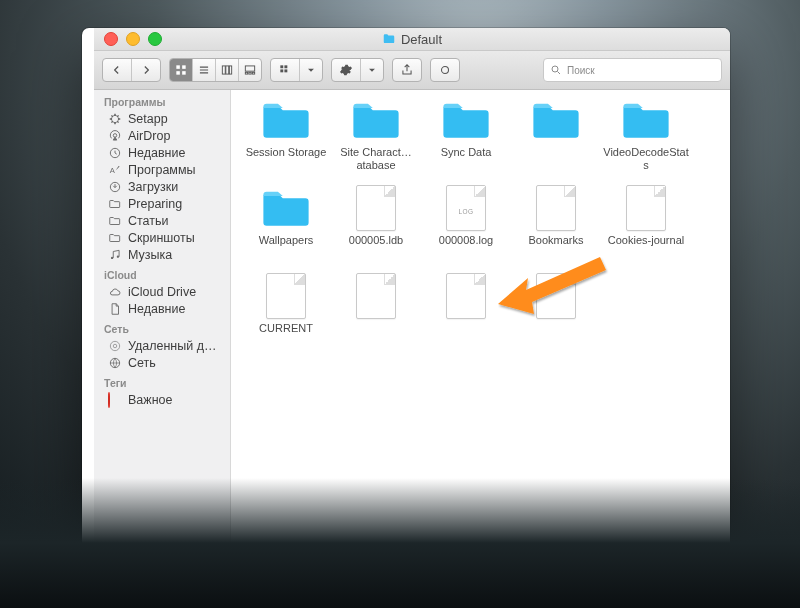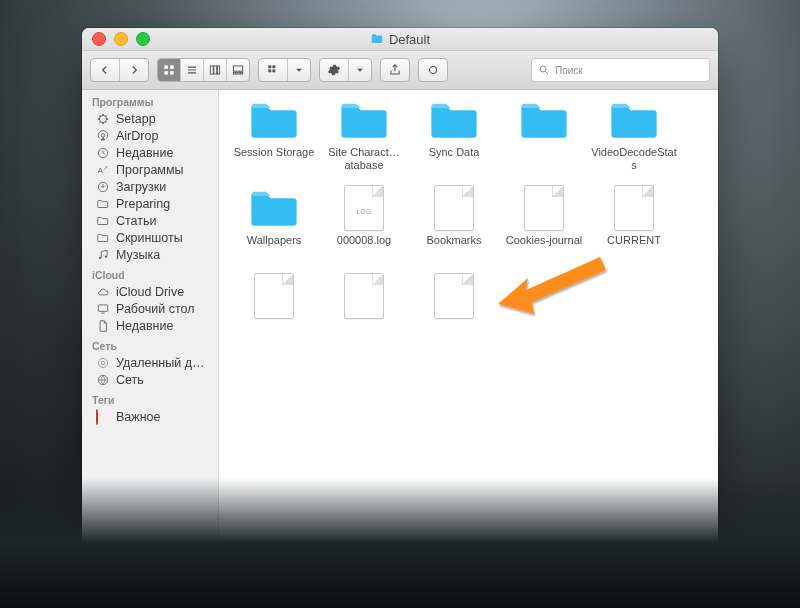--- a/index.html
+++ b/index.html
@@ -1,20 +1,20 @@
 <!DOCTYPE html>
 <html><head>
 <meta charset="utf-8">
 <style>
   html,body{margin:0;padding:0;width:800px;height:608px;overflow:hidden;font-family:-apple-system,"Helvetica Neue",Arial,sans-serif;}
   .desktop{position:relative;width:800px;height:608px;background:
     radial-gradient(circle at 60% 10%, #b8c5cc 0%, #8a99a2 18%, #4f5b5f 45%, #2a3235 70%, #10171a 100%);
   }
   .desktop::after{content:"";position:absolute;left:0;right:0;bottom:0;height:130px;background:linear-gradient(to top,#0b0f11 0%,#1c2528 50%,transparent 100%);}
-  .window{position:absolute;left:82px;top:28px;width:636px;height:535px;border-radius:7px;overflow:hidden;box-shadow:0 22px 60px rgba(0,0,0,.55),0 0 0 1px rgba(0,0,0,.18);background:#fff;}
+  .window{position:absolute;left:82px;top:28px;width:636px;height:535px;border-radius:7px;overflow:hidden;box-shadow:0 22px 60px rgba(0,0,0,.55),0 0 0 1px rgba(0,0,0,.18);background:#fff;padding-left:12px;}
   .titlebar{height:22px;background:linear-gradient(#ececec,#ddd);border-bottom:1px solid #c9c9c9;display:flex;align-items:center;position:relative;}
   .traffic{display:flex;gap:8px;padding-left:10px;}
   .dot{width:12px;height:12px;border-radius:50%;}
   .dot.red{background:#ff5f57;border:1px solid #e24238;}
   .dot.yellow{background:#febc2e;border:1px solid #dfa022;}
   .dot.green{background:#28c840;border:1px solid #1fab33;}
   .title{position:absolute;left:0;right:0;text-align:center;font-size:13px;color:#4a4a4a;display:flex;align-items:center;justify-content:center;gap:5px;}
   .title svg{width:14px;height:14px;}
   .toolbar{height:38px;background:linear-gradient(#eaeaea,#d6d6d6);border-bottom:1px solid #bfbfbf;display:flex;align-items:center;padding:0 8px;gap:8px;}
   .seg{display:flex;border:1px solid #b3b3b3;border-radius:4px;overflow:hidden;background:linear-gradient(#fcfcfc,#eaeaea);height:22px;}
@@ -236,27 +236,20 @@
           </div>
           <div class="group-h">iCloud</div>
           <div class="item">
             <span class="ic"><svg viewBox="0 0 24 24">
                 <path fill="none" stroke="#6a6a6a" stroke-width="1.6" d="M7 17h10a3.5 3.5 0 0 0 0-7 5 5 0 0 0-9.6 1A3 3 0 0 0 7 17z"></path>
               </svg></span>
             <span>iCloud Drive</span>
           </div>
           <div class="item">
             <span class="ic"><svg viewBox="0 0 24 24">
-                <rect x="4" y="5" width="16" height="11" rx="1" fill="none" stroke="#6a6a6a" stroke-width="1.6"></rect>
-                <path d="M9 19h6" stroke="#6a6a6a" stroke-width="1.6"></path>
-              </svg></span>
-            <span>Рабочий стол</span>
-          </div>
-          <div class="item">
-            <span class="ic"><svg viewBox="0 0 24 24">
                 <path fill="none" stroke="#6a6a6a" stroke-width="1.6" d="M7 3h7l4 4v14H7z"></path>
                 <path d="M14 3v4h4" fill="none" stroke="#6a6a6a" stroke-width="1.6"></path>
               </svg></span>
             <span>Недавние</span>
           </div>
           <div class="group-h">Сеть</div>
           <div class="item">
             <span class="ic"><svg viewBox="0 0 24 24">
                 <circle cx="12" cy="12" r="8" fill="none" stroke="#9a9a9a" stroke-width="1.6"></circle>
                 <circle cx="12" cy="12" r="3" fill="none" stroke="#9a9a9a" stroke-width="1.6"></circle>
@@ -323,20 +316,26 @@
               <div class="lbl">VideoDecodeStats</div>
             </div>
             <div class="cell">
               <div class="iconbox folder">
                 <svg viewBox="0 0 64 52">
                   <path fill="#34bdf2" d="M4 12a4 4 0 0 1 4-4h14l6 6h28a4 4 0 0 1 4 4v26a4 4 0 0 1-4 4H8a4 4 0 0 1-4-4z"></path>
                   <path fill="#67d1f8" d="M4 10a4 4 0 0 1 4-4h14l6 5H4z"></path>
                 </svg>
               </div>
               <div class="lbl">Wallpapers</div>
+            </div>
+            <div class="cell">
+              <div class="iconbox ">
+                <div class="file"></div>
+              </div>
+              <div class="lbl">000005.ldb</div>
             </div>
             <div class="cell">
               <div class="iconbox ">
                 <div class="file">
                   <div class="tag">LOG</div>
                 </div>
               </div>
               <div class="lbl">000008.log</div>
             </div>
             <div class="cell">

